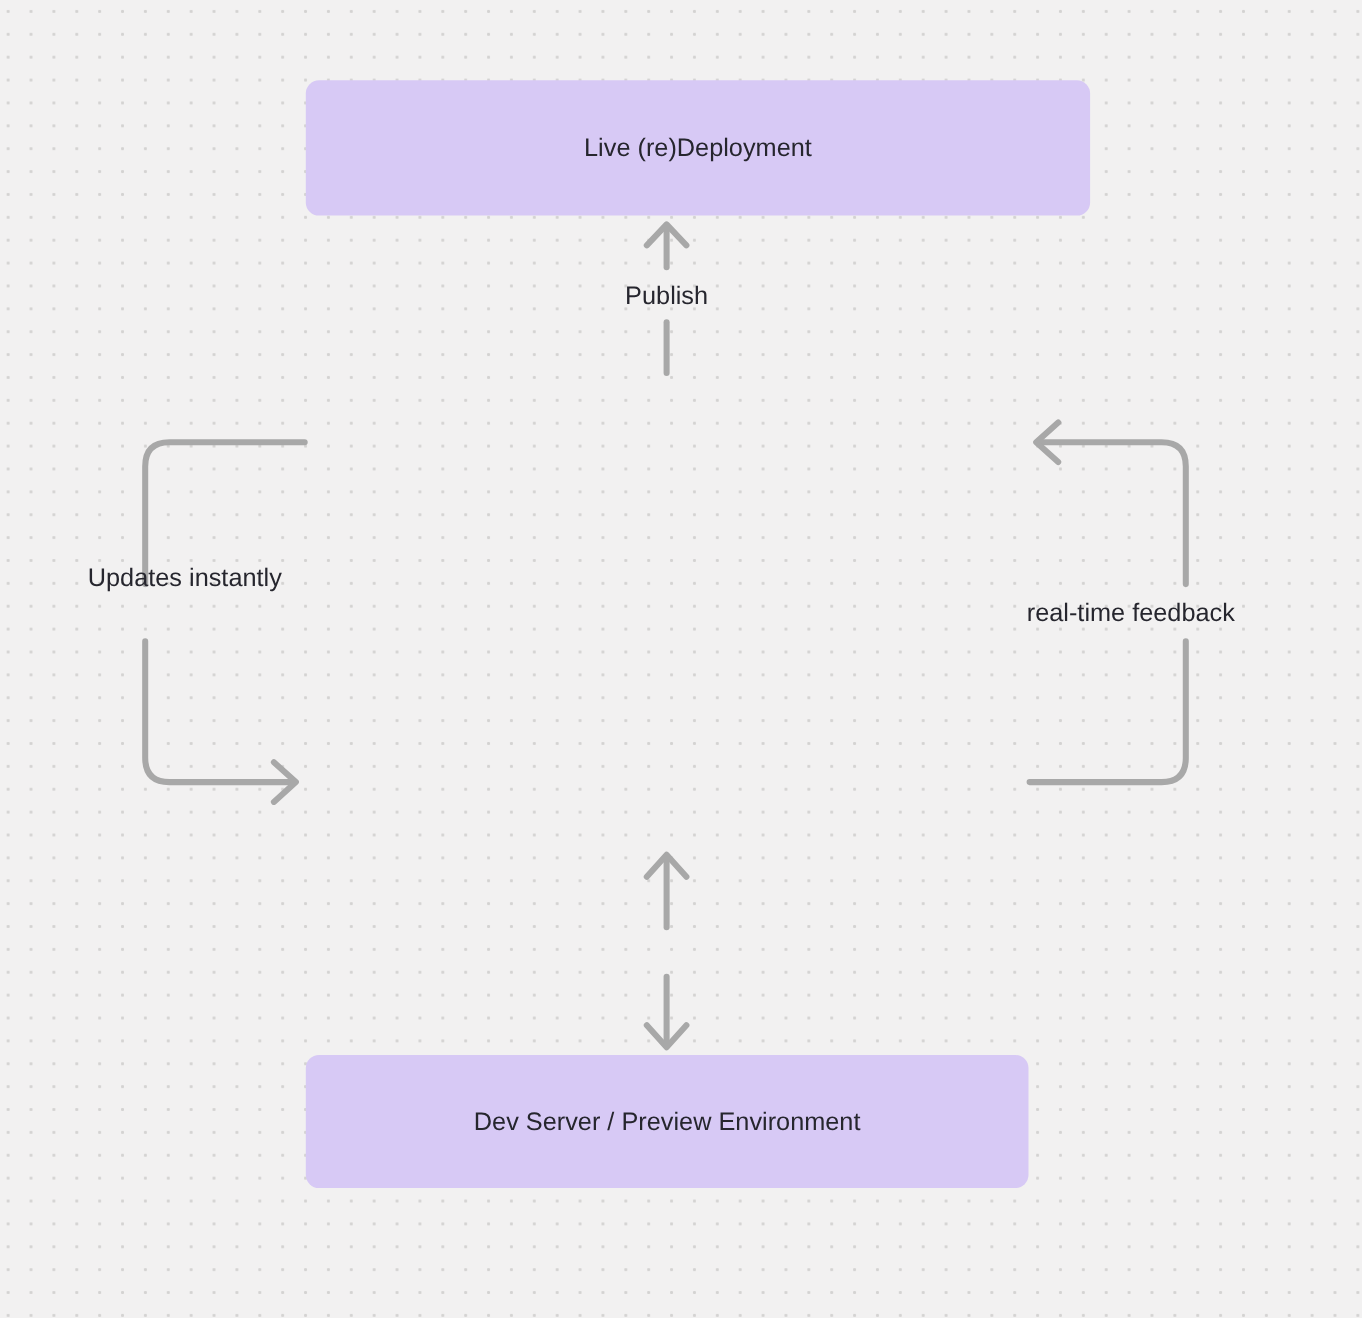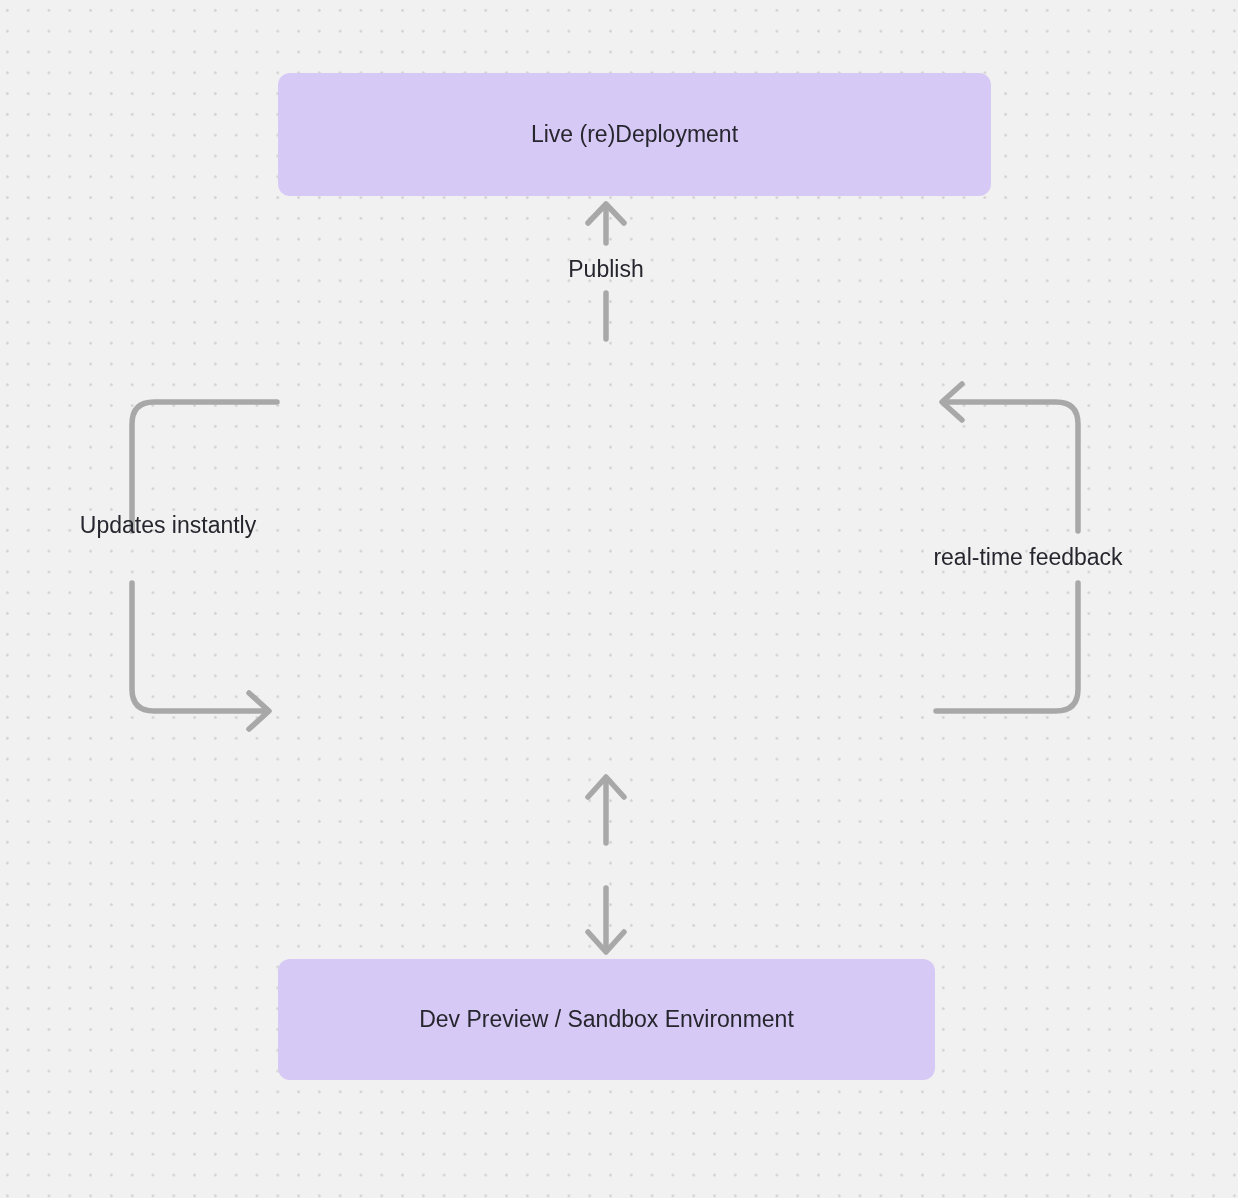--- a/index.html
+++ b/index.html
@@ -97,20 +97,20 @@
     </g>
   </svg>
 
   <div class="node node-live">
     <span>Live (re)Deployment</span>
   </div>
 
 
 
   <div class="node node-dev">
-    <span>Dev Preview / Sandbox Environment</span>
+    <span>Dev Server / Preview Environment</span>
   </div>
 
   <div class="edge-label label-publish">Publish</div>
   <div class="edge-label label-updates">Updates instantly</div>
   <div class="edge-label label-feedback">real-time feedback</div>
 
 </div>
 
 </body></html>

